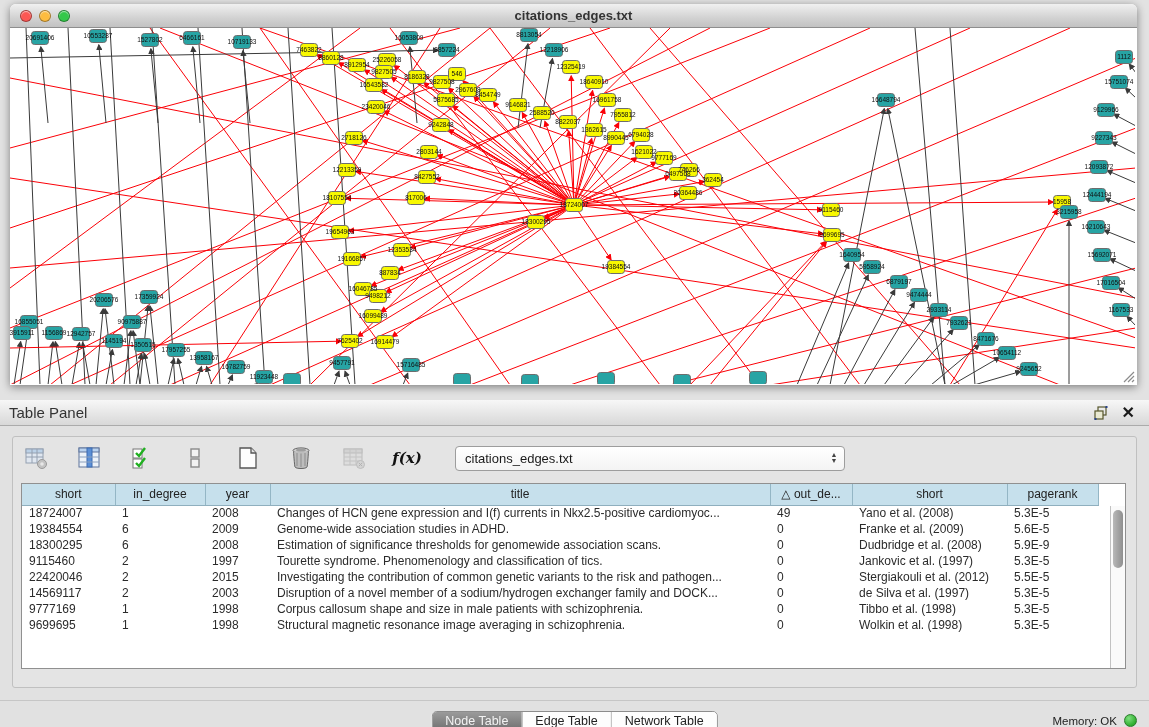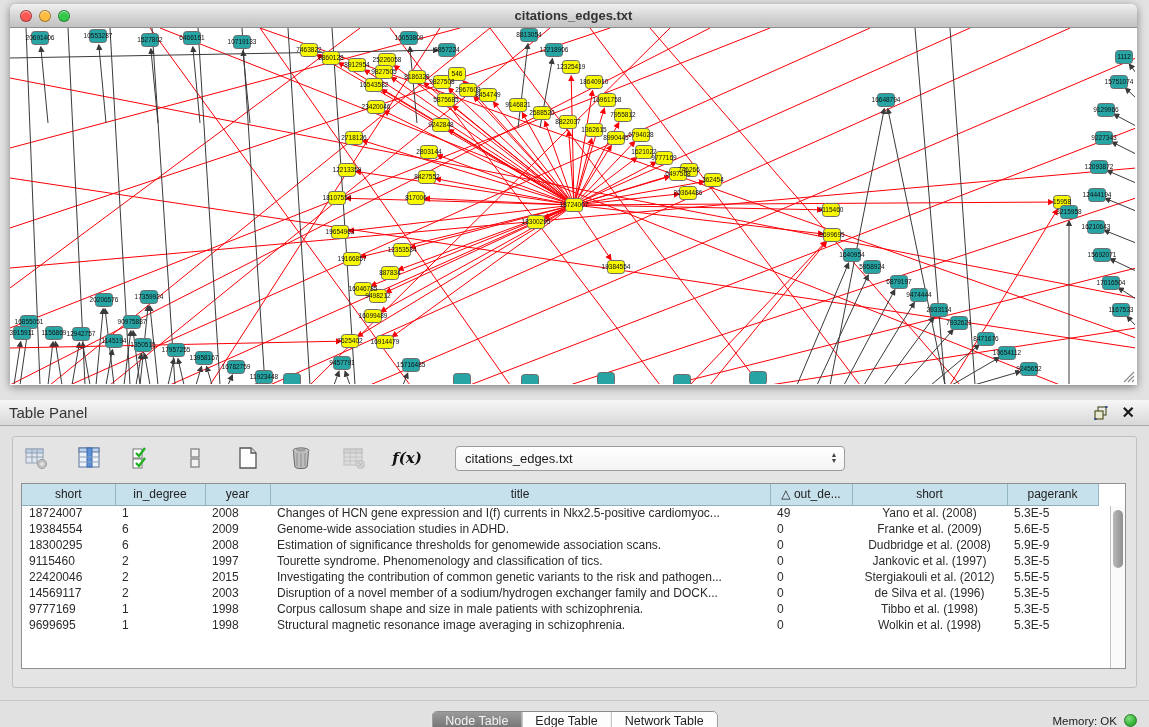--- a/index.html
+++ b/index.html
@@ -41,21 +41,21 @@
   .combo-text { font-size:13px; color:#1a1a1a; padding-left:9px; flex:1; }
   .combo-arrows { width:20px; font-size:7px; color:#444; line-height:6px; text-align:center; }
 
   .table-wrap { position:absolute; left:8px; top:46px; width:1105px; height:186px;
                 background:#fff; border:1px solid #909090; overflow:hidden; }
   table { border-collapse:collapse; table-layout:fixed; width:1076px; font-size:12px; }
   thead th { background:#c6e0ec; border-right:1px solid #94b6c5; border-bottom:1px solid #8fafbe;
              height:21px; font-weight:normal; font-size:12px; color:#222; text-align:center;
              overflow:hidden; white-space:nowrap; cursor:pointer; }
   tbody td { height:16px; padding:0 7px; color:#2b2b2b; white-space:nowrap; overflow:hidden; }
-  td.c-center { text-align:center; }
+  td.c-center { }
   .vscroll { position:absolute; right:0; top:22px; bottom:0; width:15px; background:#fafafa;
              border-left:1px solid #c2c2c2; }
   .vthumb { position:absolute; left:2px; top:4px; width:10px; height:58px; border-radius:6px;
             background:linear-gradient(90deg,#b9b9b9,#8f8f8f); cursor:pointer; }
 
   .tabs { position:absolute; left:50%; transform:translateX(-50%); top:274px; display:flex;
           border:1px solid #8c8c8c; border-radius:5px; overflow:hidden; background:#fff;
           box-shadow:0 1px 1px rgba(255,255,255,.8); }
   .tab { font-size:12.5px; padding:2px 13px 3px; color:#222; cursor:pointer; background:#fdfdfd; }
   .tab.selected { background:linear-gradient(180deg,#9b9b9b,#6e6e6e); color:#f3f3f3; }
@@ -587,21 +587,21 @@
               <td>0</td>
               <td class="c-center">Stergiakouli et al. (2012)</td>
               <td>5.5E-5</td>
             </tr>
             <tr>
               <td>14569117</td>
               <td>2</td>
               <td>2003</td>
               <td>Disruption of a novel member of a sodium/hydrogen exchanger family and DOCK...</td>
               <td>0</td>
-              <td class="c-center">de Silva et al. (1996)</td>
+              <td class="c-center">de Silva et al. (1997)</td>
               <td>5.3E-5</td>
             </tr>
             <tr>
               <td>9777169</td>
               <td>1</td>
               <td>1998</td>
               <td>Corpus callosum shape and size in male patients with schizophrenia.</td>
               <td>0</td>
               <td class="c-center">Tibbo et al. (1998)</td>
               <td>5.3E-5</td>

